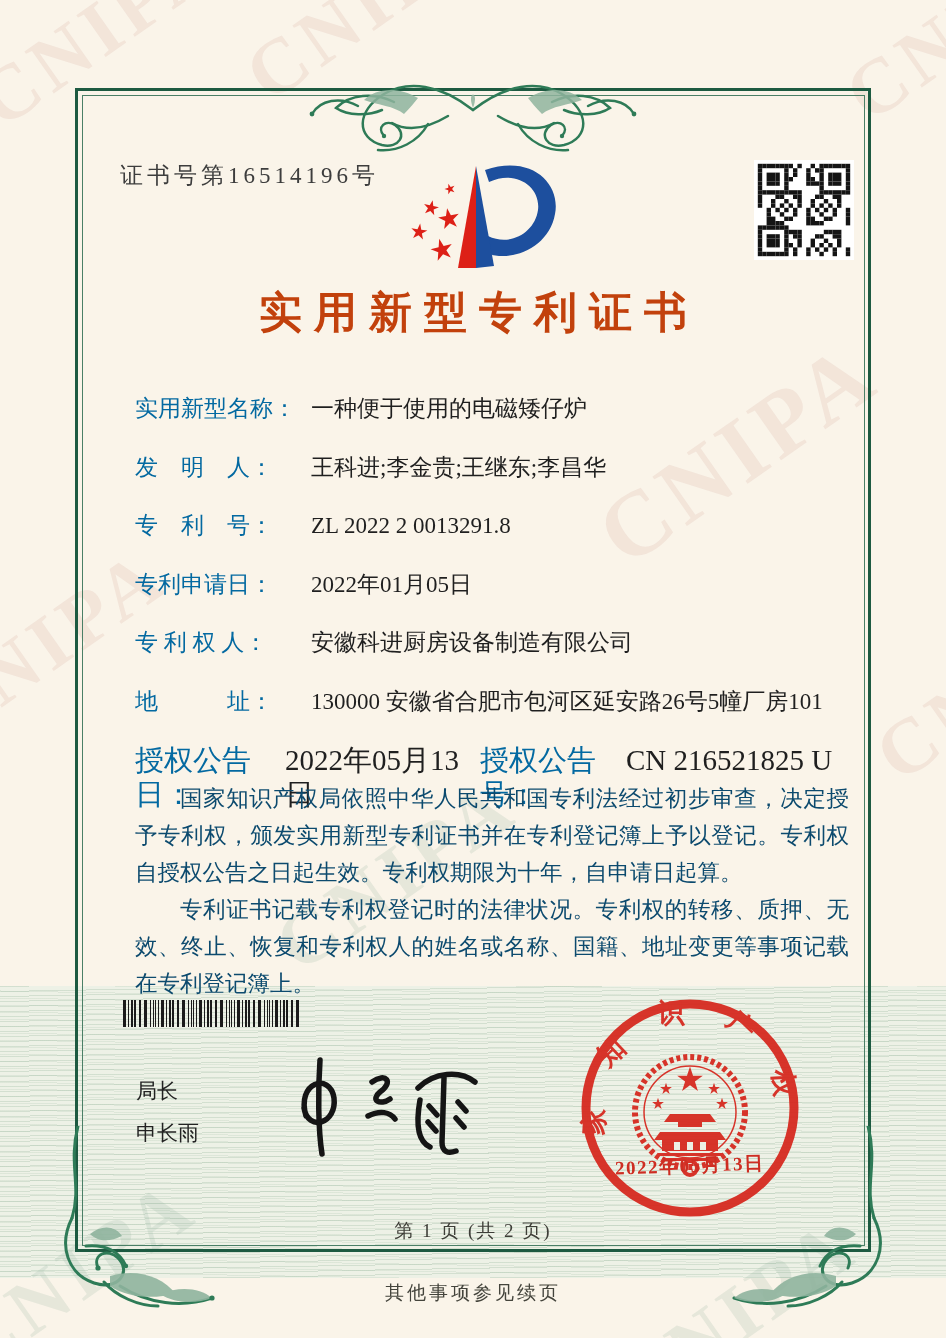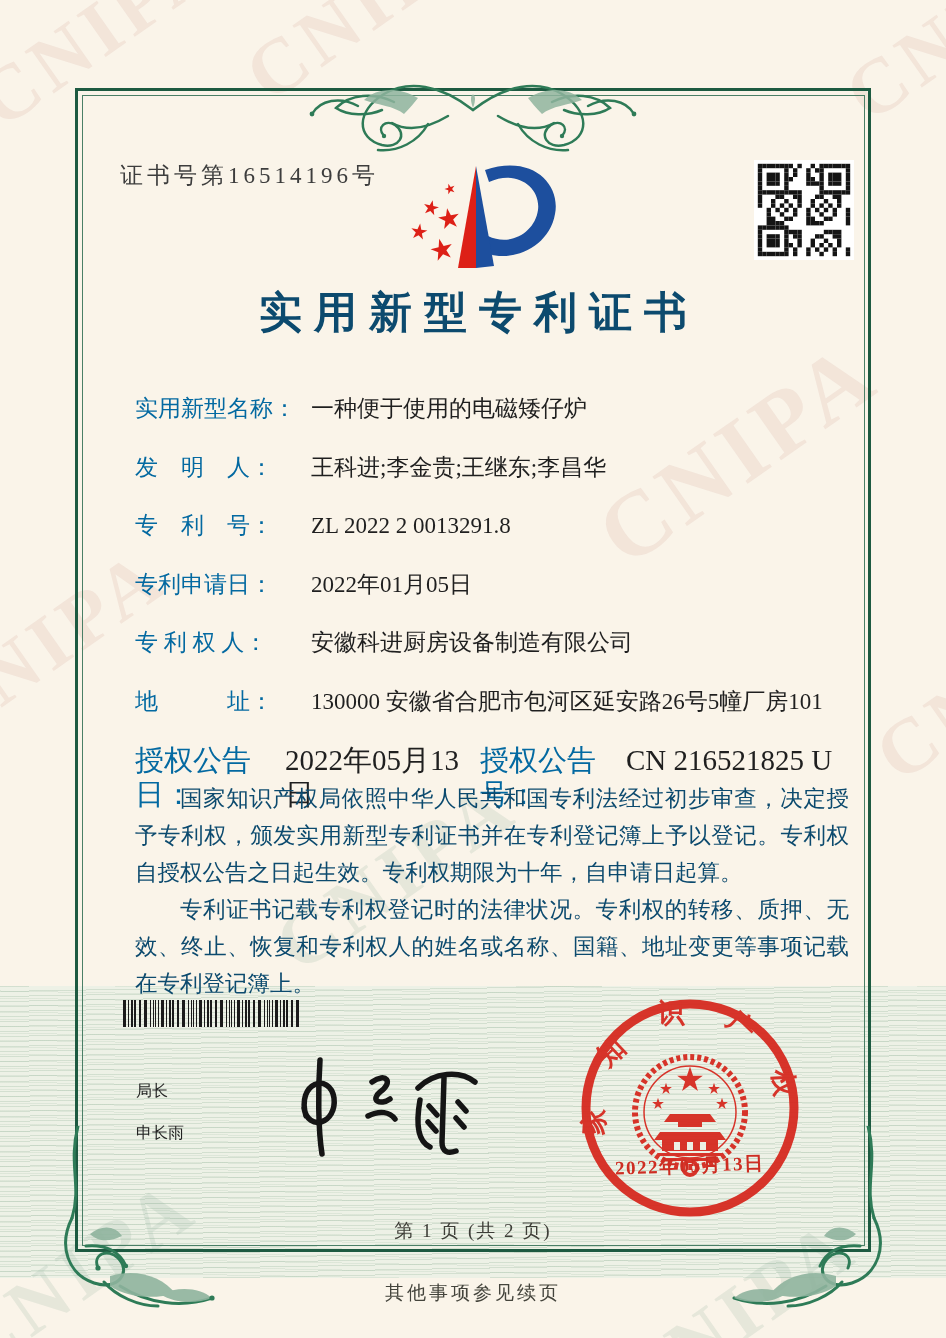--- a/index.html
+++ b/index.html
@@ -47,21 +47,21 @@
     position:absolute; left:120px; top:160px;
     font-size:23px; letter-spacing:4px; color:#3d3d3d;
   }
 
   .logo { position:absolute; left:392px; top:156px; }
   .qr   { position:absolute; left:754px; top:160px; }
 
   .title {
     position:absolute; left:75px; top:284px; width:796px;
     text-align:center; font-size:43px; font-weight:700;
-    letter-spacing:12px; color:#0c4a6e; text-indent:12px;
+    letter-spacing:12px; color:#c2410c; text-indent:12px;
   }
 
   .fields { position:absolute; left:135px; top:392px; width:716px; }
   .field-row { display:flex; font-size:23px; line-height:34px; margin-bottom:24.5px; color:#1f1f1f; }
   .field-label { width:176px; flex:none; color:#0369a1; }
   .field-value { flex:1; }
   .grant-row { display:flex; font-size:29px; line-height:34px; color:#1f1f1f; }
   .grant-pair1 { width:345px; flex:none; display:flex; }
   .grant-pair2 { flex:1; display:flex; }
   .grant-pair1 .field-label { width:150px; }
@@ -75,21 +75,21 @@
 
   .barcode {
     position:absolute; left:123px; top:1000px; width:260px; height:27px;
     display:flex; align-items:stretch;
   }
   .barcode span { background:#1b1b1b; height:100%; flex:none; }
 
   .officer {
     position:absolute; left:136px; top:1070px;
     font-family:"Liberation Sans","DejaVu Sans",sans-serif;
-    font-size:16px; color:#222; line-height:42px;
+    font-size:21px; color:#222; line-height:42px;
   }
   .sig { position:absolute; left:268px; top:1044px; }
 
   .seal { position:absolute; left:578px; top:996px; z-index:5; }
 
   .page-num {
     position:absolute; left:75px; top:1218px; width:796px; text-align:center;
     font-size:19px; letter-spacing:2px; color:#3e3e38;
   }
   .foot-note {

